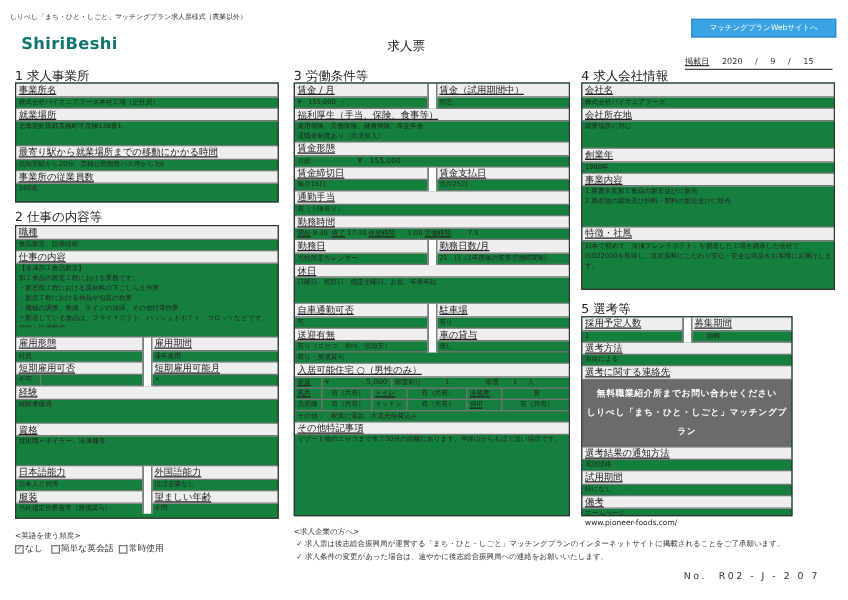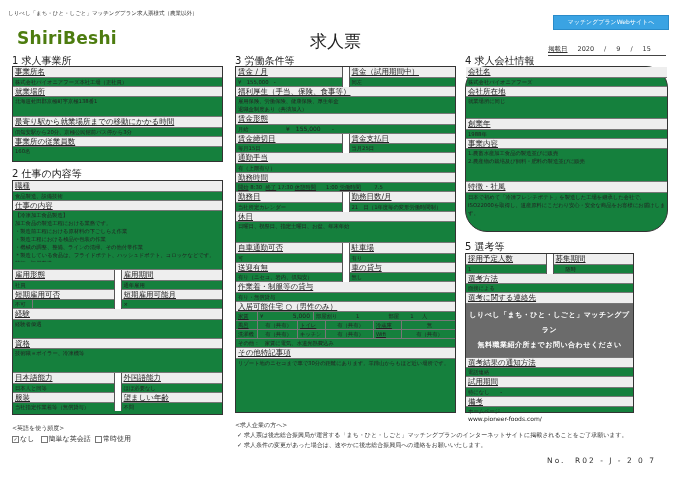--- a/index.html
+++ b/index.html
@@ -1,21 +1,21 @@
 <!DOCTYPE html>
 <html><head>
 <meta charset="utf-8">
 <style>
   * { box-sizing: border-box; margin: 0; padding: 0; }
   html, body { width: 678px; height: 480px; background: #ffffff; overflow: hidden; }
   body { font-family: "DejaVu Sans", sans-serif; color: #222; position: relative; }
   .abs { position: absolute; }
   .subtitle { left: 8px; top: 10px; font-size: 5.5px; color: #333; }
-  .logo { left: 17px; top: 28px; font-size: 17px; font-weight: bold; color: #4d7c0f; letter-spacing: 0.3px; font-family: "DejaVu Sans", sans-serif; }
-  .page-title { left: 310px; top: 30px; font-size: 17px; color: #222; }
+  .logo { left: 17px; top: 28px; font-size: 13px; font-weight: bold; color: #0f766e; letter-spacing: 0.3px; font-family: "DejaVu Sans", sans-serif; }
+  .page-title { left: 310px; top: 30px; font-size: 10px; color: #222; }
   .web-btn { left: 553px; top: 15px; width: 116px; height: 15px; background: #3aa3e3; border: 1px solid #2a8bc9; color: #fff; font-size: 6px; display: flex; align-items: center; justify-content: center; cursor: pointer; }
   .posting-date { left: 548px; top: 45px; font-size: 6.5px; color: #333; border-bottom: 1px solid #444; padding-bottom: 1px; width: 118px; display:flex; gap: 10px; }
   .posting-date .lbl { text-decoration: underline; text-align: right; }
   .sec-title { font-size: 10px; color: #222; }
   .box { position: absolute; border: 1.5px solid #333; background: #15803d; }
   .row { display: flex; width: 100%; }
   .cell { flex: 1; }
   .hd { background: #eeeeee; border-bottom: 1px solid #777; font-size: 7.5px; height: 10.5px; line-height: 10px; padding-left: 2px; color: #222; }
   .hd span { text-decoration: underline; }
   .vl { font-size: 5.3px; line-height: 8px; padding-left: 2px; border-bottom: 1px solid #777; color: #222; white-space: nowrap; overflow: hidden; }
@@ -174,21 +174,20 @@
       <div class="vl">有り（ニセコ、岩内、倶知安）</div>
     </div>
     <div class="gap-sep"></div>
     <div class="cell">
       <div class="hd"><span>駐車場</span></div>
       <div class="vl">有り</div>
       <div class="hd"><span>車の貸与</span></div>
       <div class="vl">無し</div>
     </div>
   </div>
-  <div class="hd"><span>作業着・制服等の貸与</span></div>
   <div class="vl">有り・無償貸与</div>
   <div class="hd"><span>入居可能住宅 ○（男性のみ）</span></div>
   <div class="table-line">
     <div style="width:22px;text-decoration:underline;">家賃</div>
     <div style="width:22px;border-right:none;">¥</div>
     <div style="width:34px;text-align:right;padding-right:3px;font-size:6px;">5,000</div>
     <div style="width:40px;border-right:none;">部屋割り</div>
     <div style="width:18px;border-right:none;">1</div>
     <div style="width:30px;text-align:right;border-right:none;padding-right:3px;">部屋</div>
     <div style="width:18px;text-align:center;border-right:none;">1</div>
@@ -209,21 +208,21 @@
     <div style="width:48px;text-align:center;">有（共有）</div>
     <div style="width:28px;text-decoration:underline;">Wifi</div>
     <div style="flex:1;text-align:center;">有（共有）</div>
   </div>
   <div class="vl">その他：　家賃に電気、水道光熱費込み</div>
   <div class="hd"><span>その他特記事項</span></div>
   <div class="vl" style="border-bottom:none;">リゾート地のニセコまで車で30分の距離にあります。羊蹄山からもほど近い場所です。</div>
 </div>
 
 <div class="abs sec-title" style="left:465px;top:54px;">4 求人会社情報</div>
-<div class="box" style="left:465px;top:66px;width:203px;height:166px;border-radius:22px;">
+<div class="box" style="left:465px;top:66px;width:203px;height:166px;">
   <div class="hd"><span>会社名</span></div>
   <div class="vl">株式会社パイオニアフーズ</div>
   <div class="hd"><span>会社所在地</span></div>
   <div class="vl" style="height:22px;">就業場所に同じ</div>
   <div class="hd"><span>創業年</span></div>
   <div class="vl">1988年</div>
   <div class="hd"><span>事業内容</span></div>
   <div class="vl multi" style="height:33px;">
     <div>1.農畜水産加工食品の製造並びに販売</div>
     <div>2.農産物の栽培及び飼料・肥料の製造並びに販売</div>
@@ -242,22 +241,22 @@
     <div class="gap-sep"></div>
     <div class="cell">
       <div class="hd"><span>募集期間</span></div>
       <div class="vl" style="padding-left:12px;">随時</div>
     </div>
   </div>
   <div class="hd"><span>選考方法</span></div>
   <div class="vl">面接による</div>
   <div class="hd"><span>選考に関する連絡先</span></div>
   <div class="contact-banner">
+    <div>無料職業紹介所までお問い合わせください</div>
     <div>しりべし「まち・ひと・しごと」マッチングプラン</div>
-    <div>無料職業紹介所までお問い合わせください</div>
   </div>
   <div class="hd"><span>選考結果の通知方法</span></div>
   <div class="vl">電話連絡</div>
   <div class="hd"><span>試用期間</span></div>
   <div class="vl">特になし　　-</div>
   <div class="hd"><span>備考</span></div>
   <div class="vl multi" style="border-bottom:none;">
     <div>ホームページ</div>
     <div style="font-size:6px;">www.pioneer-foods.com/</div>
   </div>

